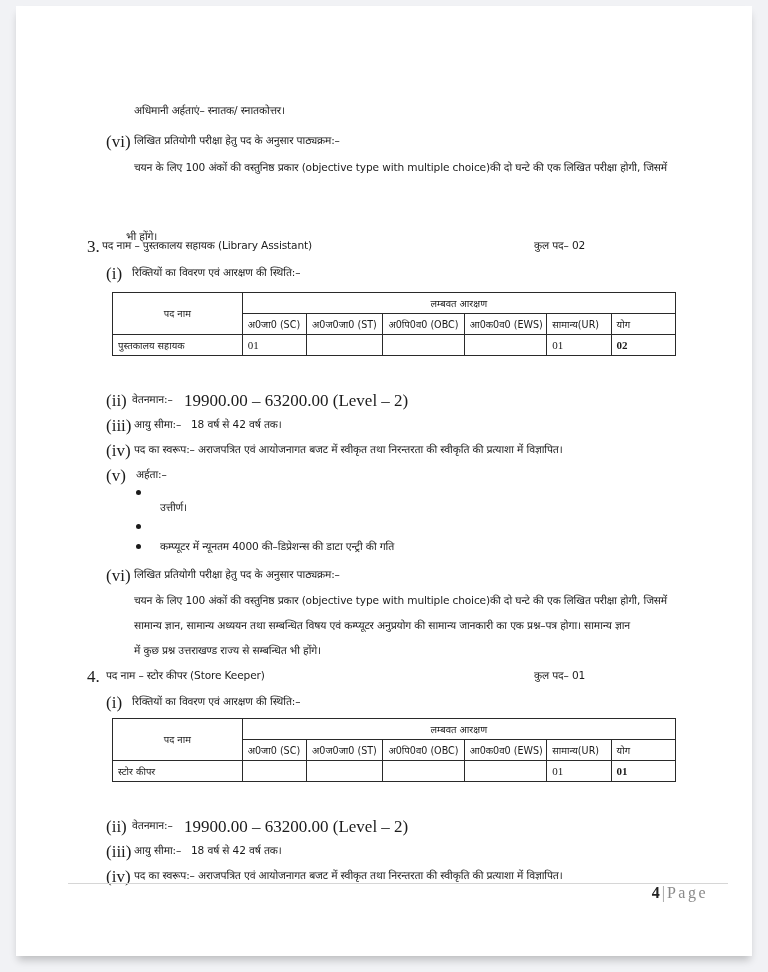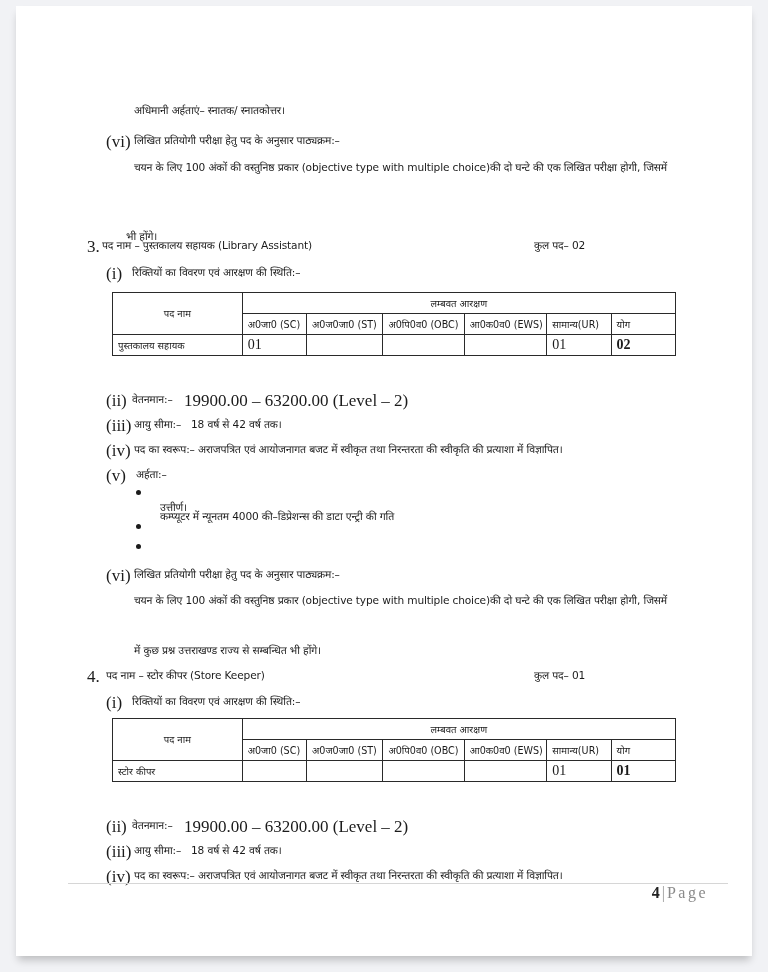--- a/index.html
+++ b/index.html
@@ -21,21 +21,21 @@
   .bullet { width:5px; height:5px; border-radius:50%; background:#1b1b1b; position:absolute; }
   table.res {
     position:absolute; border-collapse:collapse; table-layout:fixed;
     font-size:10.4px;
   }
   table.res td {
     border:1px solid #2a2a2a; padding:0 5px; height:20px; vertical-align:middle;
     white-space:nowrap; overflow:hidden;
     font-family:"DejaVu Sans", "Liberation Sans", sans-serif; font-size:9.6px;
   }
-  table.res td.num { font-family:"Liberation Serif", serif; font-size:14px; }
+  table.res td.num { font-family:"Liberation Serif", serif; font-size:11px; }
   table.res td.bold { font-weight:bold;margin-left:40px; }
   table.res td.center { text-align:center; }
   .footer-rule { position:absolute; left:52px; top:877px; width:660px; height:1px; background:#d6d6d6; }
   .footer { position:absolute; right:44px; top:878px; font-family:"Liberation Serif", serif; font-size:16px; color:#444; letter-spacing:1px; }
   .footer b { color:#222; }
   .footer .sep { color:#999; margin:0 1px; }
   .footer .pg { color:#8a8a8a; letter-spacing:2.5px; }
 </style>
 </head>
 <body>
@@ -103,25 +103,26 @@
 
   <div class="abs roman" style="left:90px;top:460px;">(v)</div>
   <div class="abs hi" style="left:120px;top:461px;">अर्हता:–</div>
 
   <span class="bullet" style="left:120px;top:484px;"></span>
   <div class="abs hi" style="left:144px;top:494px;">उत्तीर्ण।</div>
 
   <span class="bullet" style="left:120px;top:518px;"></span>
 
   <span class="bullet" style="left:120px;top:538px;"></span>
-  <div class="abs hi" style="left:144px;top:503px;">कम्प्यूटर में न्यूनतम 4000 की–डिप्रेशन्स की डाटा एन्ट्री की गति</div>
+  <div class="abs hi" style="left:144px;top:533px;">कम्प्यूटर में न्यूनतम 4000 की–डिप्रेशन्स की डाटा एन्ट्री की गति</div>
 
   <div class="abs roman" style="left:90px;top:560px;">(vi)</div>
   <div class="abs hi" style="left:118px;top:561px;">लिखित प्रतियोगी परीक्षा हेतु पद के अनुसार पाठ्यक्रम:–</div>
   <div class="abs hi" style="left:118px;top:587px;">चयन के लिए 100 अंकों की वस्तुनिष्ठ प्रकार (objective type with multiple choice)की दो घन्टे की एक लिखित परीक्षा होगी, जिसमें</div>
+  <div class="abs hi" style="left:118px;top:612px;">सामान्य ज्ञान, सामान्य अध्ययन तथा सम्बन्धित विषय एवं कम्प्यूटर अनुप्रयोग की सामान्य जानकारी का एक प्रश्न–पत्र होगा। सामान्य ज्ञान</div>
   <div class="abs hi" style="left:118px;top:637px;">में कुछ प्रश्न उत्तराखण्ड राज्य से सम्बन्धित भी होंगे।</div>
 
   <div class="abs roman" style="left:71px;top:661px;">4.</div>
   <div class="abs hi" style="left:90px;top:662px;">पद नाम – स्टोर कीपर (Store Keeper)</div>
   <div class="abs hi" style="left:518px;top:662px;">कुल पद– 01</div>
   <div class="abs roman" style="left:90px;top:687px;">(i)</div>
   <div class="abs hi" style="left:116px;top:688px;">रिक्तियों का विवरण एवं आरक्षण की स्थिति:–</div>
 
   <table class="res" style="left:96px;top:712px;width:564px;">
     <colgroup>

